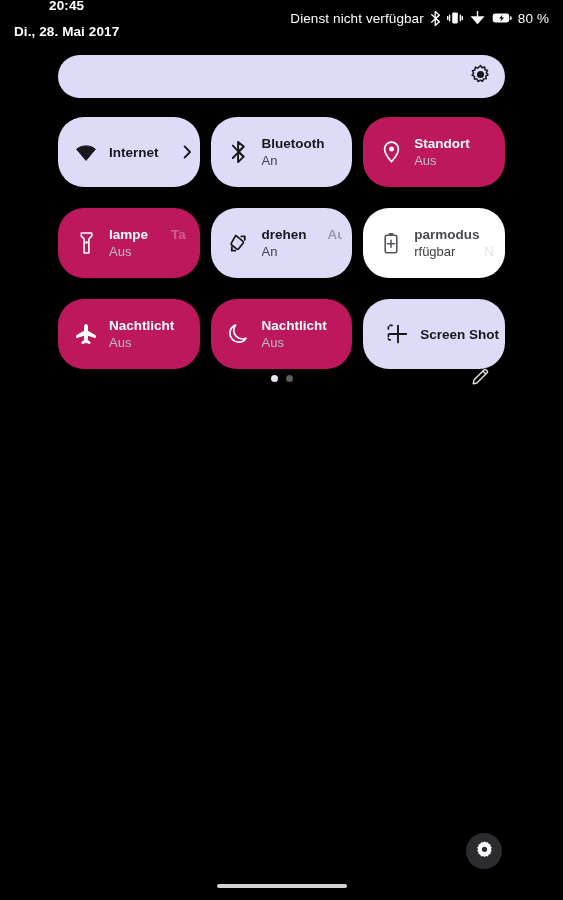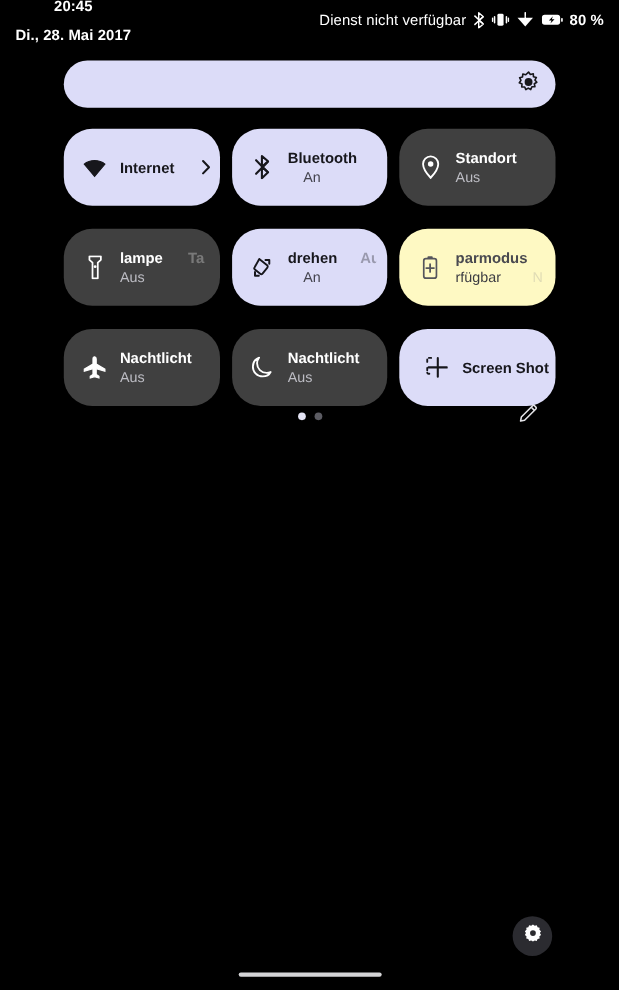--- a/index.html
+++ b/index.html
@@ -28,21 +28,21 @@
     letter-spacing:0.1px;
   }
   #sb-left { display:flex; align-items:center; gap:11px;flex-direction:column; }
   #sb-right {
     margin-left:auto;
     display:flex; align-items:center; gap:6px;
     font-weight:normal;
   }
   #sb-carrier { font-weight:normal; font-size:13.5px; color:#fff; }
   .sb-ico { display:inline-block; line-height:0; }
-  #sb-batt-text { font-size:13.5px; font-weight:bold; }
+  #sb-batt-text { font-size:13.5px; font-weight:normal; }
 
   
   #brightness {
     position:absolute;
     left:58px; top:55px;
     width:447px; height:43px;
     background:#dcdcf8;
     border-radius:22px;
     display:flex; align-items:center;
     justify-content:flex-end;
@@ -60,22 +60,22 @@
   .tile-row { display:flex; gap:11px; }
   .tile {
     width:141.6px; height:70px;
     border-radius:26px;
     display:flex; align-items:center;
     padding:0 10px 0 16px;
     position:relative;
     overflow:hidden;
   }
   .tile.active   { background:#dcdcf8; }
-  .tile.inactive { background:#404040; }
-  .tile.disabled { background:#fef9c3; }
+  .tile.inactive { background:#be185d; }
+  .tile.disabled { background:#ffffff; }
 
   .tile-icon {
     width:24px; min-width:24px; height:24px;
     display:flex; align-items:center; justify-content:center;
     margin-right:11px;
   }
   .tile.active   .tile-icon svg { fill:#17171c; stroke:#17171c; }
   .tile.inactive .tile-icon svg { fill:#ffffff; stroke:#ffffff; }
   .tile.disabled .tile-icon svg { fill:#55555c; stroke:#55555c; }
 
@@ -84,21 +84,21 @@
     font-size:13.5px; font-weight:bold;
     white-space:nowrap;
     line-height:17px;
   }
   .tile-sub {
     font-size:13px; font-weight:normal;
     white-space:nowrap;
     line-height:17px;
   }
   .tile.active   .tile-title { color:#17171c; }
-  .tile.active   .tile-sub   { color:#43434d;margin-left:14px; }
+  .tile.active   .tile-sub   { color:#43434d; }
   .tile.inactive .tile-title { color:#ffffff; }
   .tile.inactive .tile-sub   { color:#bdbdc4; }
   .tile.disabled .tile-title { color:#4a4a50; }
   .tile.disabled .tile-sub   { color:#3c3c42; }
 
   
   .ghost {
     position:absolute;
     white-space:nowrap;
     font-size:13.5px;

